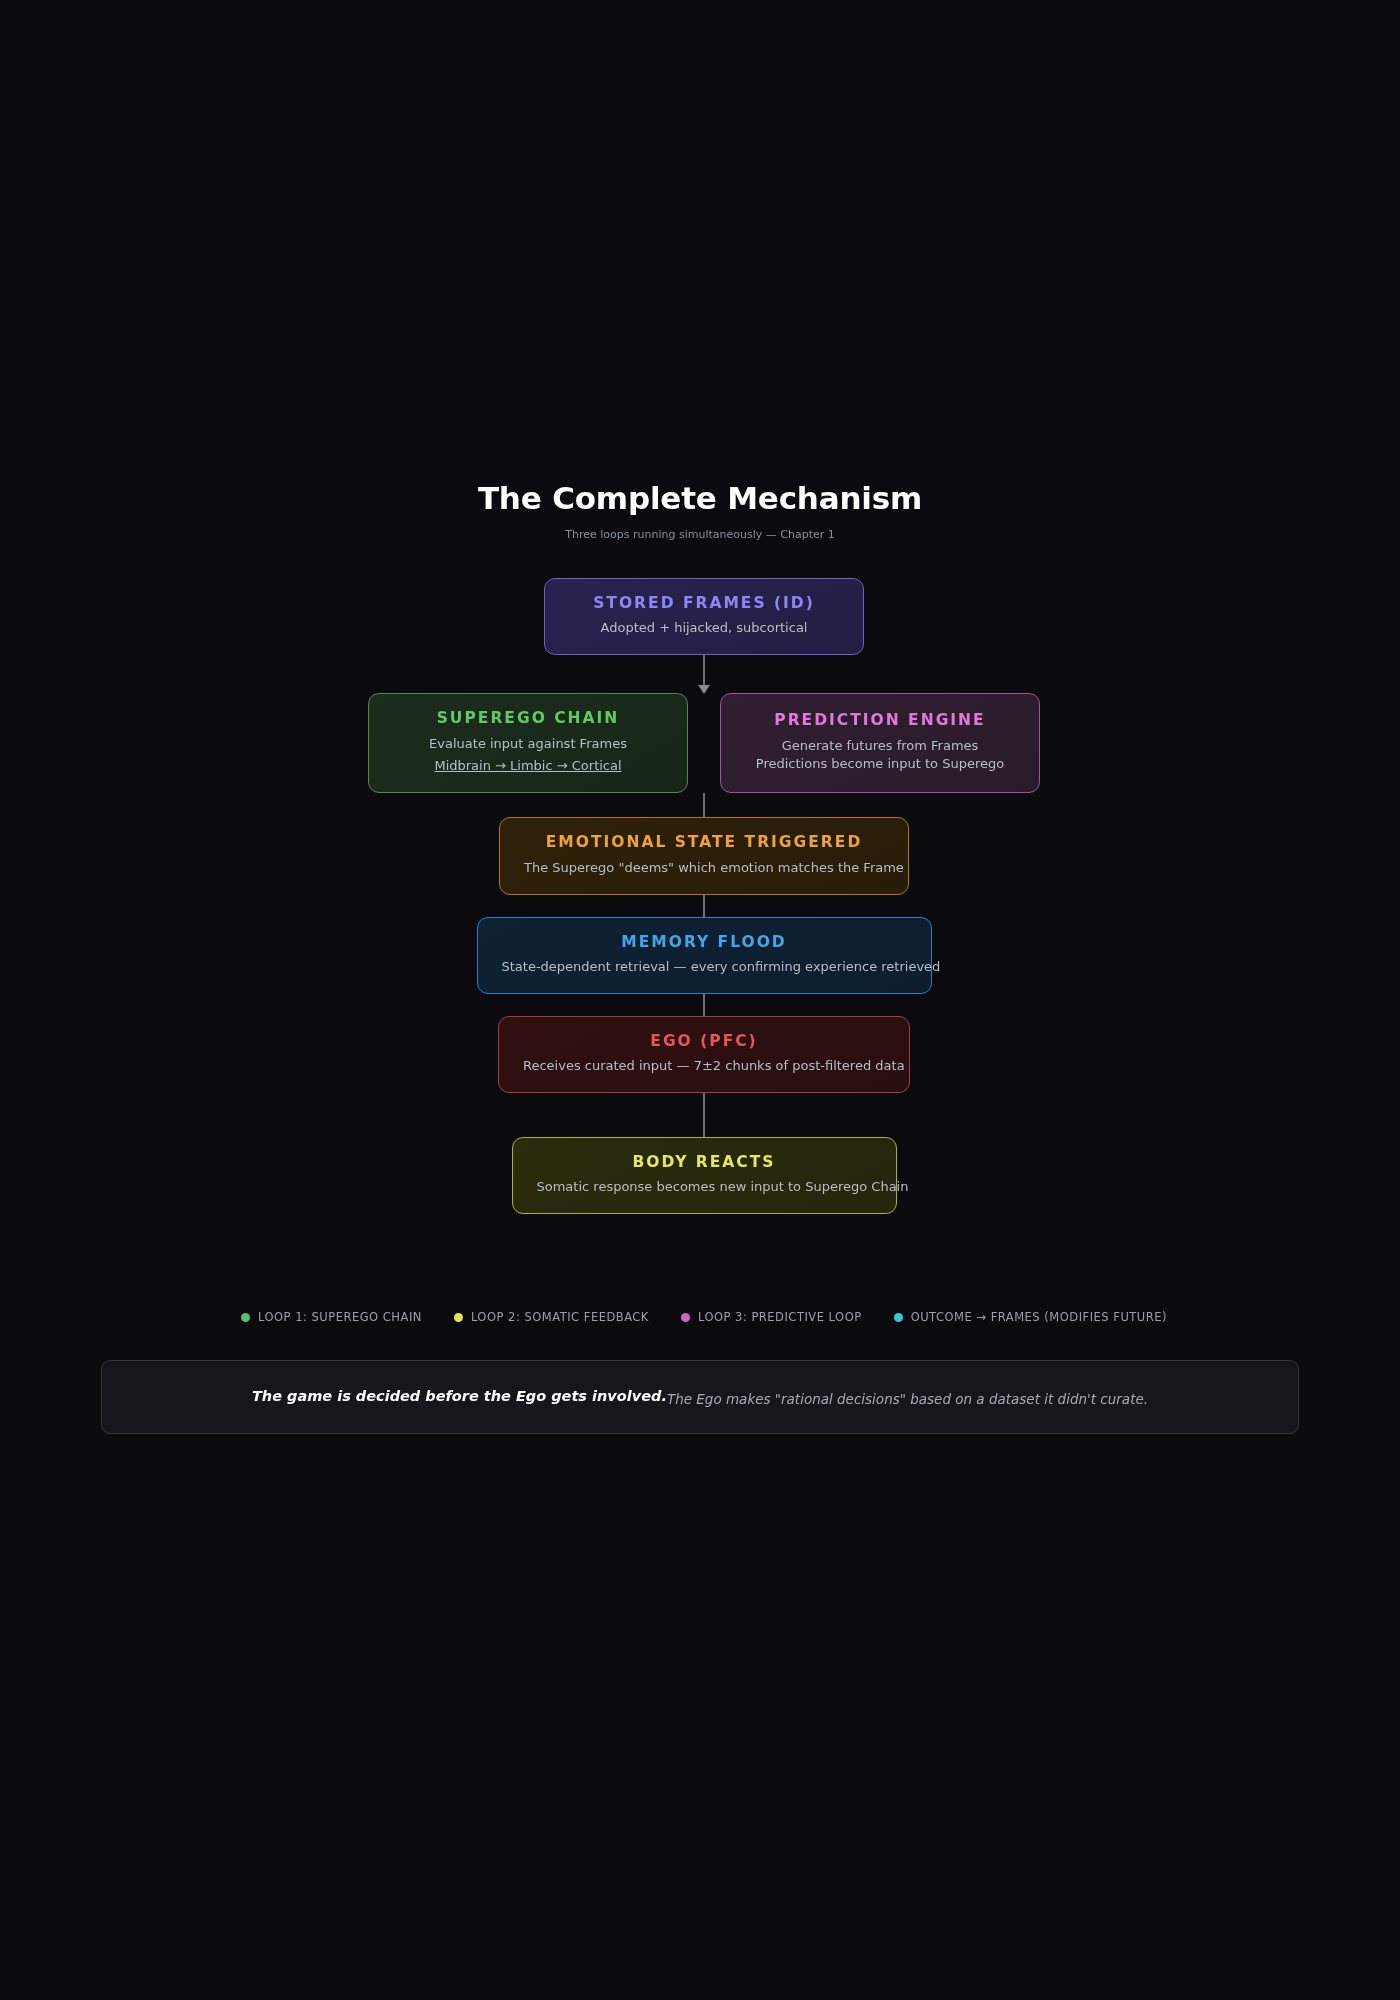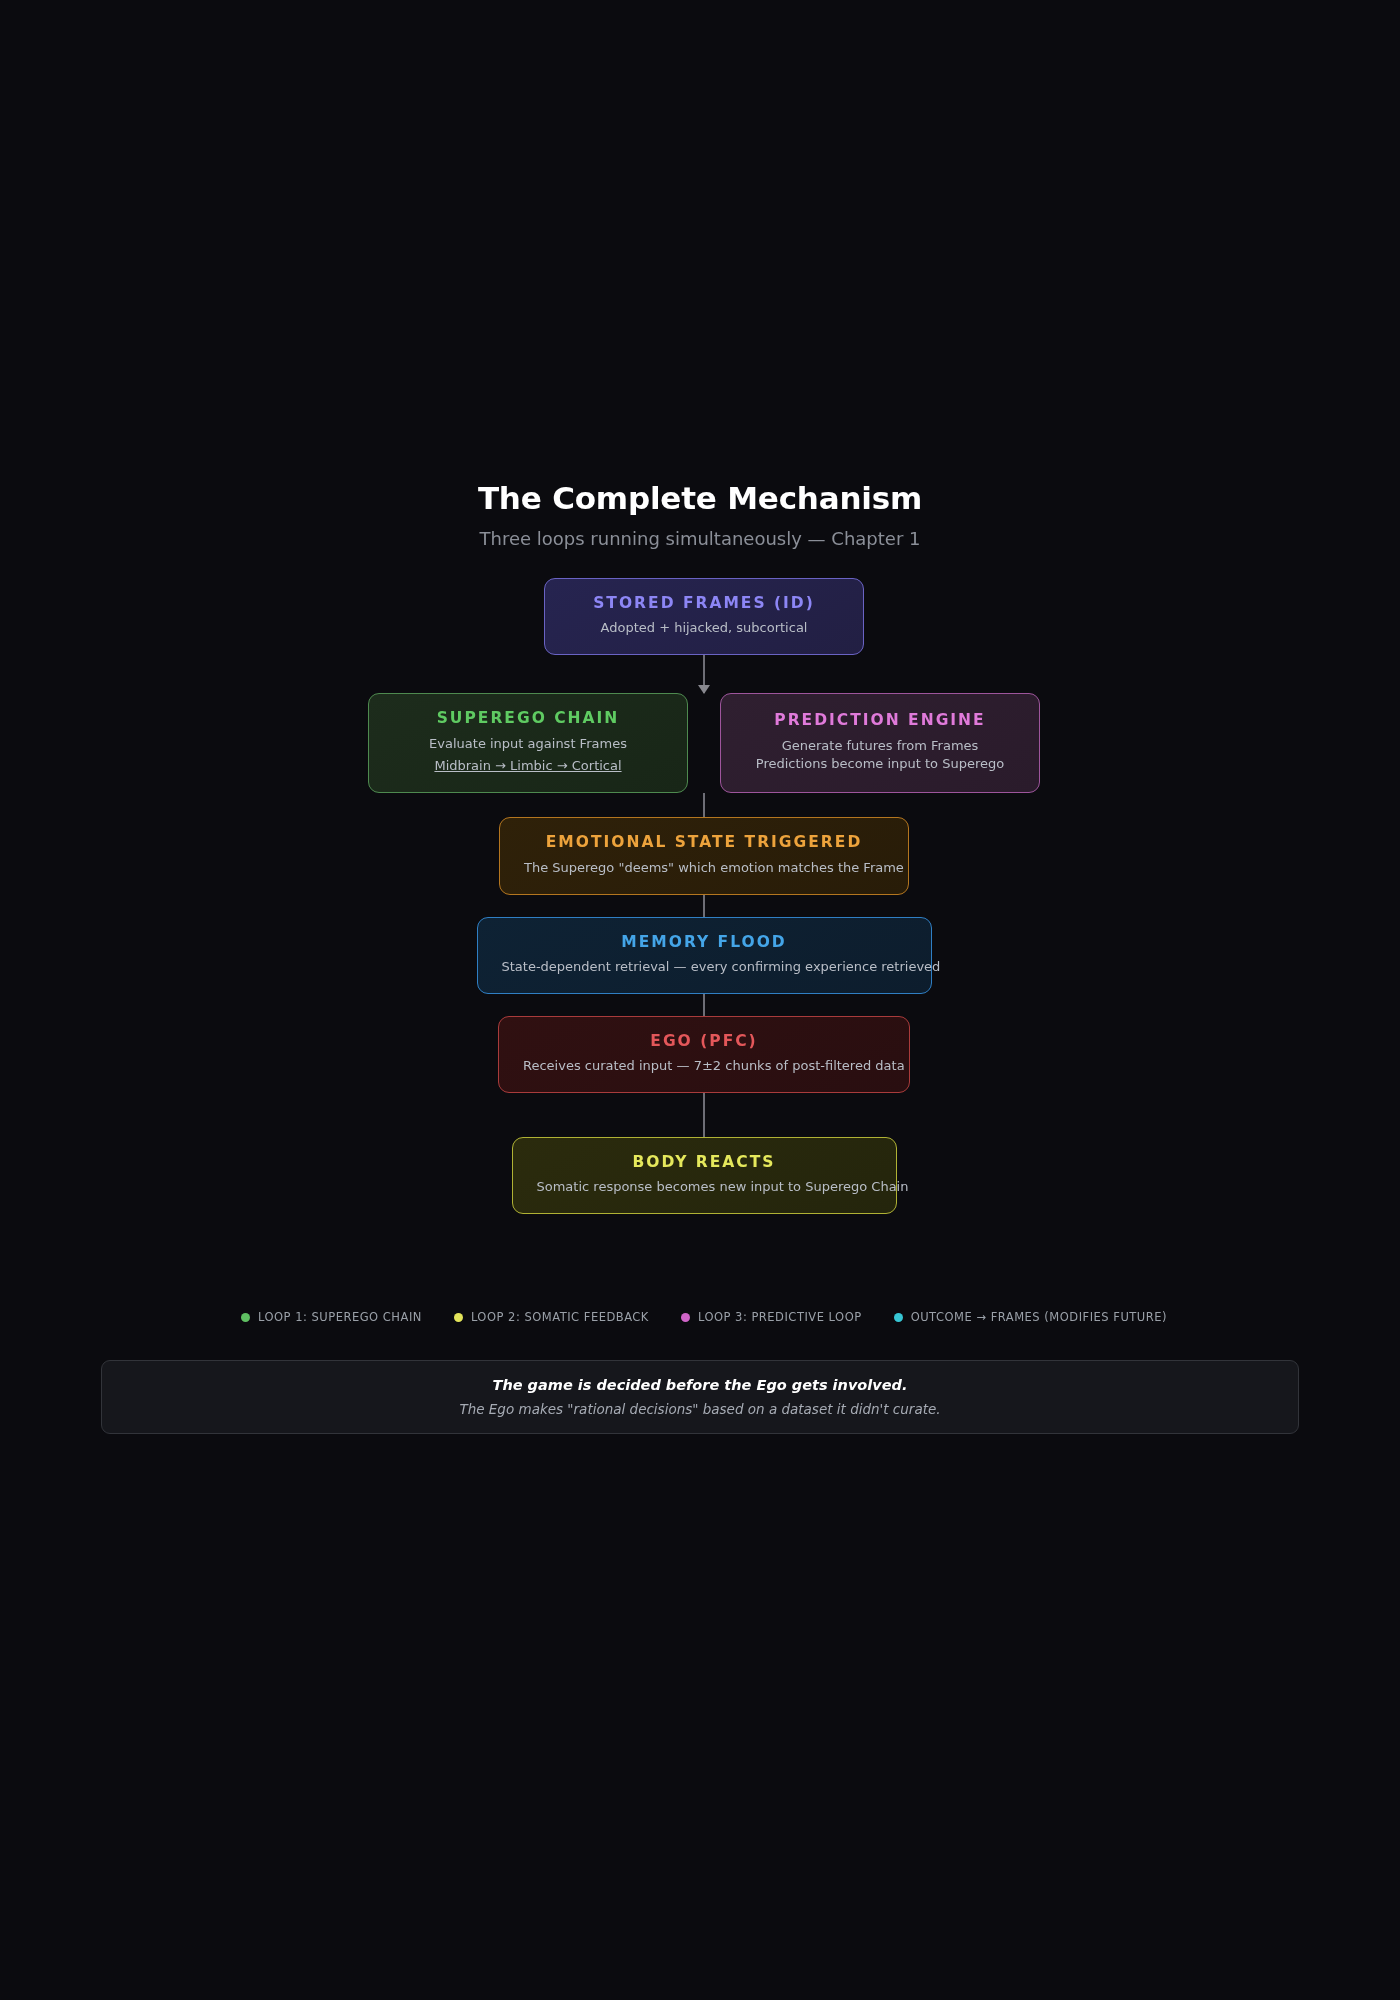--- a/index.html
+++ b/index.html
@@ -31,21 +31,21 @@
   }
   .page-title {
     font-size: 31px;
     font-weight: 700;
     color: #ffffff;
     letter-spacing: -0.2px;
     line-height: 1.2;
   }
   .page-subtitle {
     margin-top: 11px;
-    font-size: 18px;
+    font-size: 11px;
     color: #8b8f98;
     font-weight: 400;
   }
 
   
   .flow {
     position: absolute;
     top: 578px;
     left: 4px;
     width: 1400px;
@@ -210,21 +210,20 @@
   .callout {
     position: absolute;
     top: 1360px;
     left: 101px;
     width: 1198px;
     height: 74px;
     border: 1px solid #32343a;
     border-radius: 9px;
     background: #16171c;
     display: flex;
-    flex-direction: column;
     justify-content: center;
     align-items: center;
   }
   .callout-main {
     font-size: 14.5px;
     font-weight: 700;
     font-style: italic;
     color: #ffffff;
     line-height: 1.35;
   }

